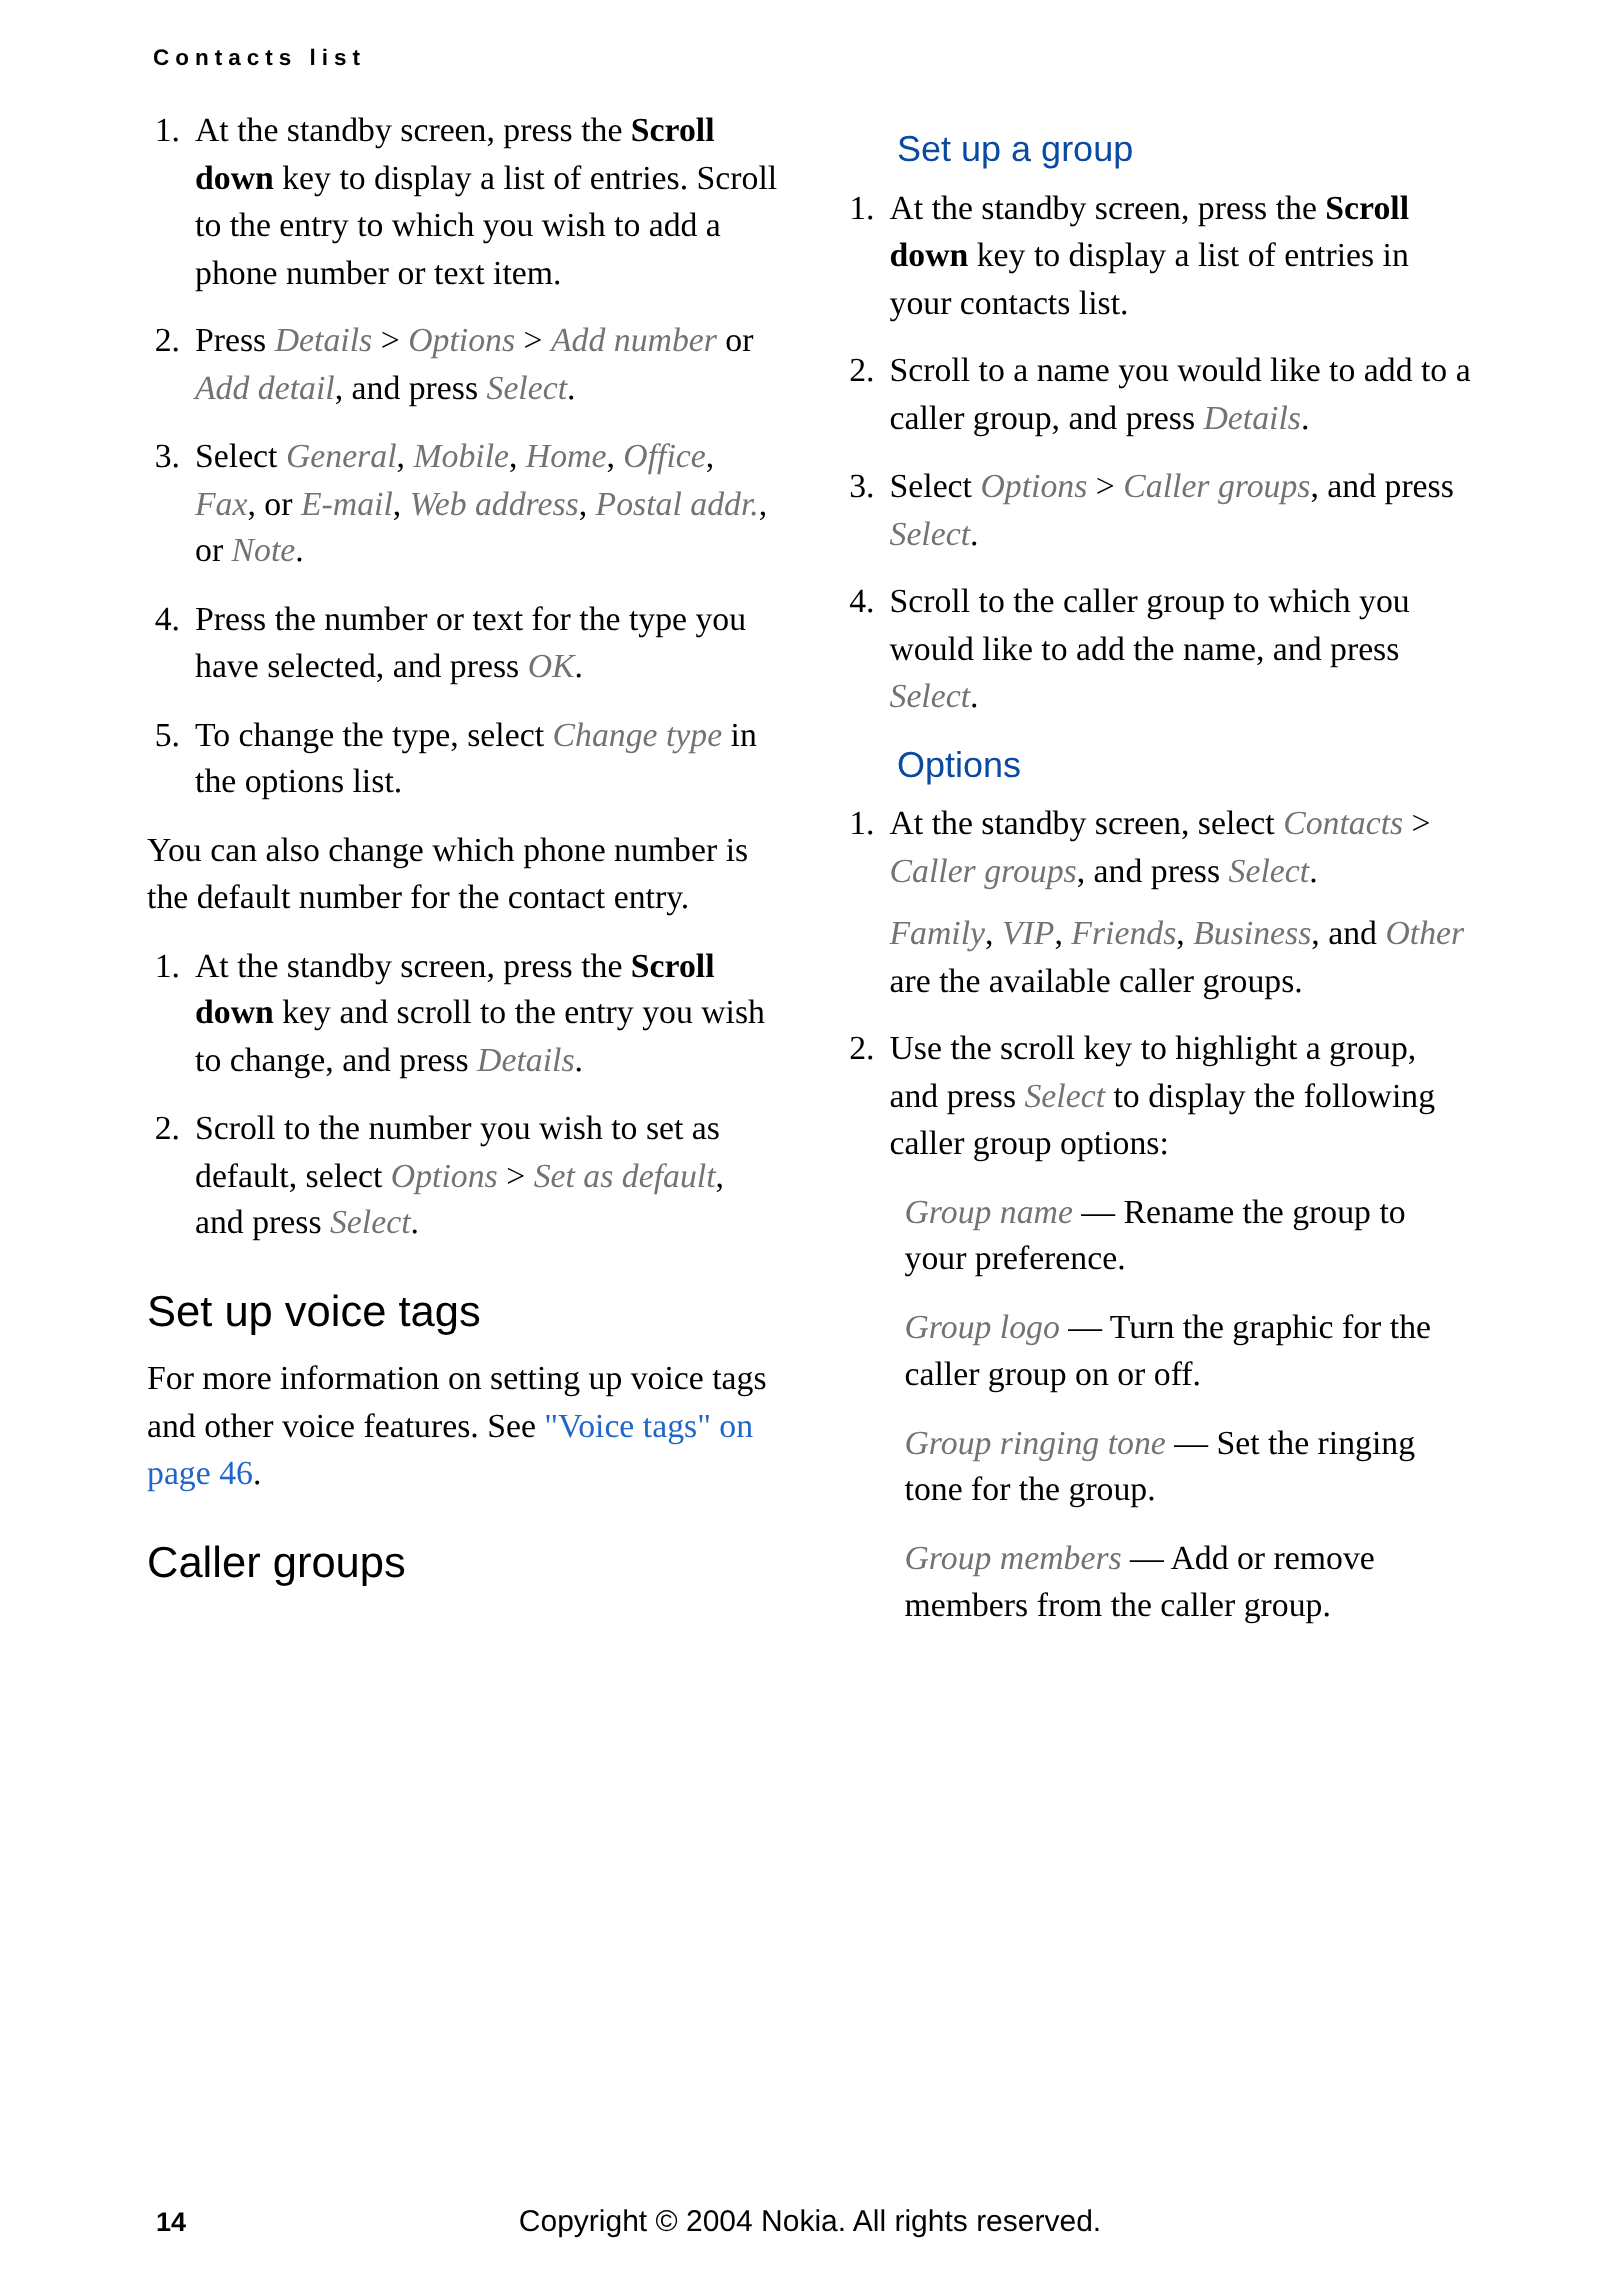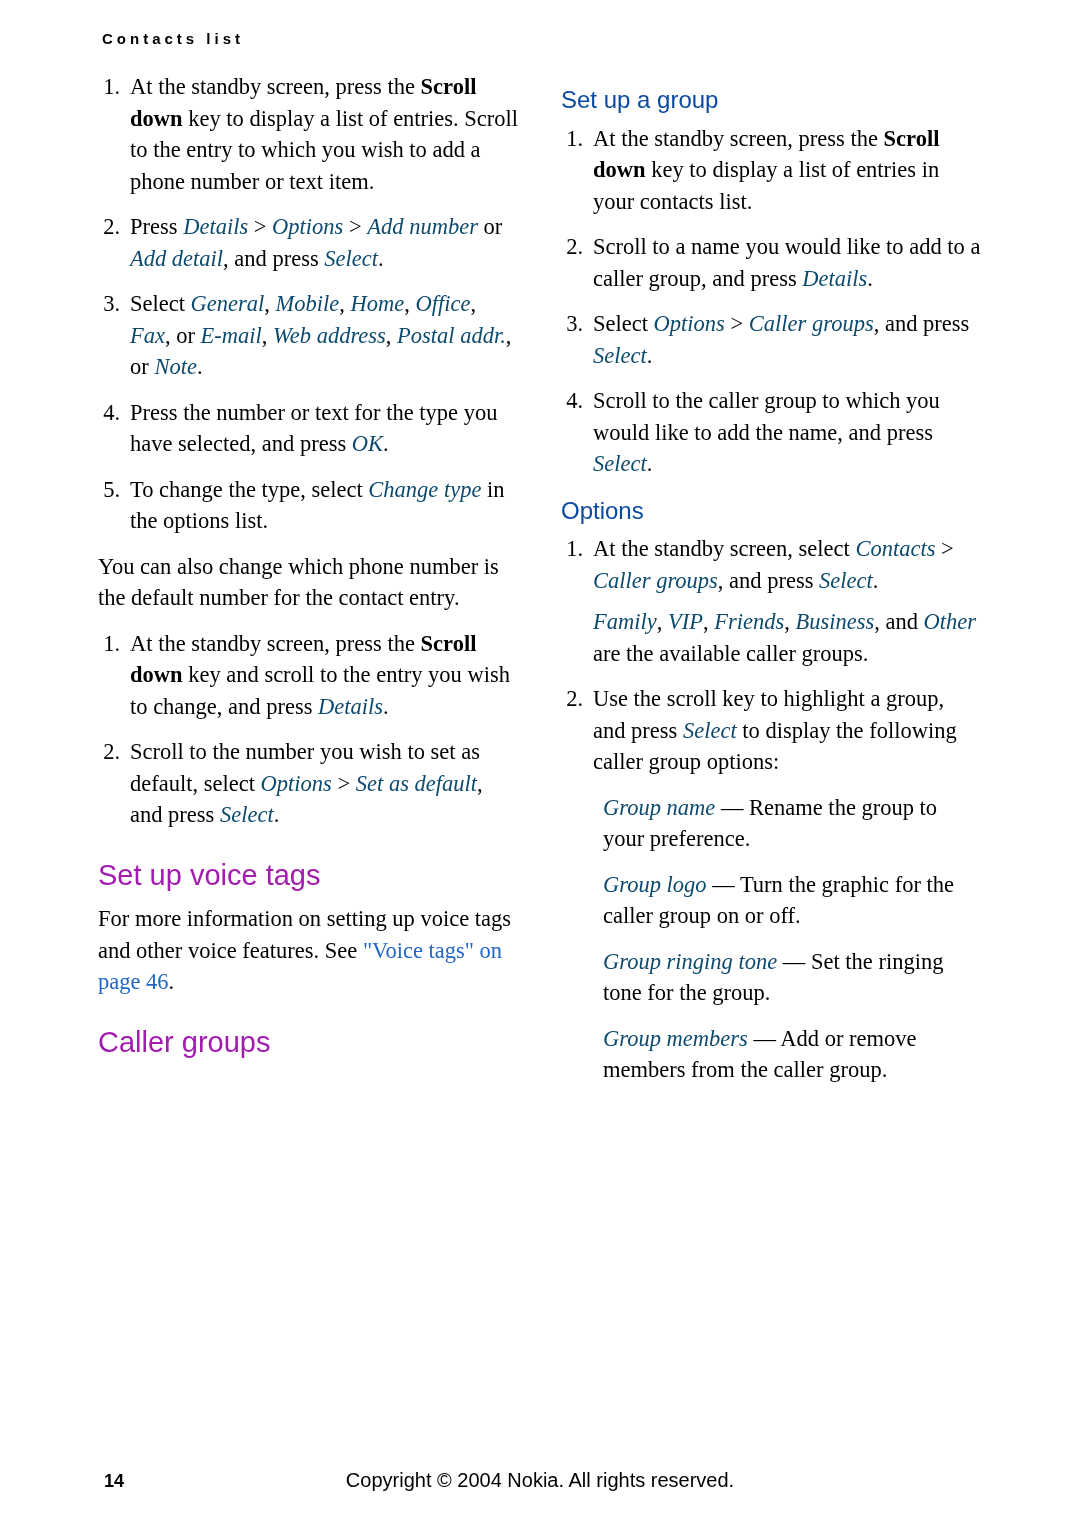--- a/index.html
+++ b/index.html
@@ -40,45 +40,46 @@
   }
   ol li .num {
     min-width: 32px;
     text-align: right;
     padding-right: 10px;
   }
   ol li .li-body { flex: 1; }
   p.para { margin-bottom: 14px; }
   h2.section {
     font-family: Arial, Helvetica, sans-serif;
-    color: #a21caf;
+    color: #000000;
     font-size: 29px;
     font-weight: normal;
     margin-top: 24px;
     margin-bottom: 8px;
   }
   h3.subsection {
     font-family: Arial, Helvetica, sans-serif;
     color: #0b4aa2;
     font-size: 24px;
     font-weight: normal;
     margin-top: 12px;
     margin-bottom: 6px;
-  }
-  .cmd { font-style: italic; color: #0c4a6e; }
+    margin-left: 37px;
+  }
+  .cmd { font-style: italic; color: #737373; }
   .link { color: #2166c9; }
   b { font-weight: bold; }
   .indent-block { padding-left: 42px; margin-bottom: 14px; }
   .footer {
     position: absolute;
     bottom: 38px;
     left: 0;
     width: 100%;
     display: flex;
-    align-items: flex-end;
+    align-items: center;
     font-family: Arial, Helvetica, sans-serif;
   }
   .page-num {
     font-weight: bold;
     font-size: 18px;
     margin-left: 104px;
   }
   .copyright {
     font-size: 20px;
     position: absolute;

